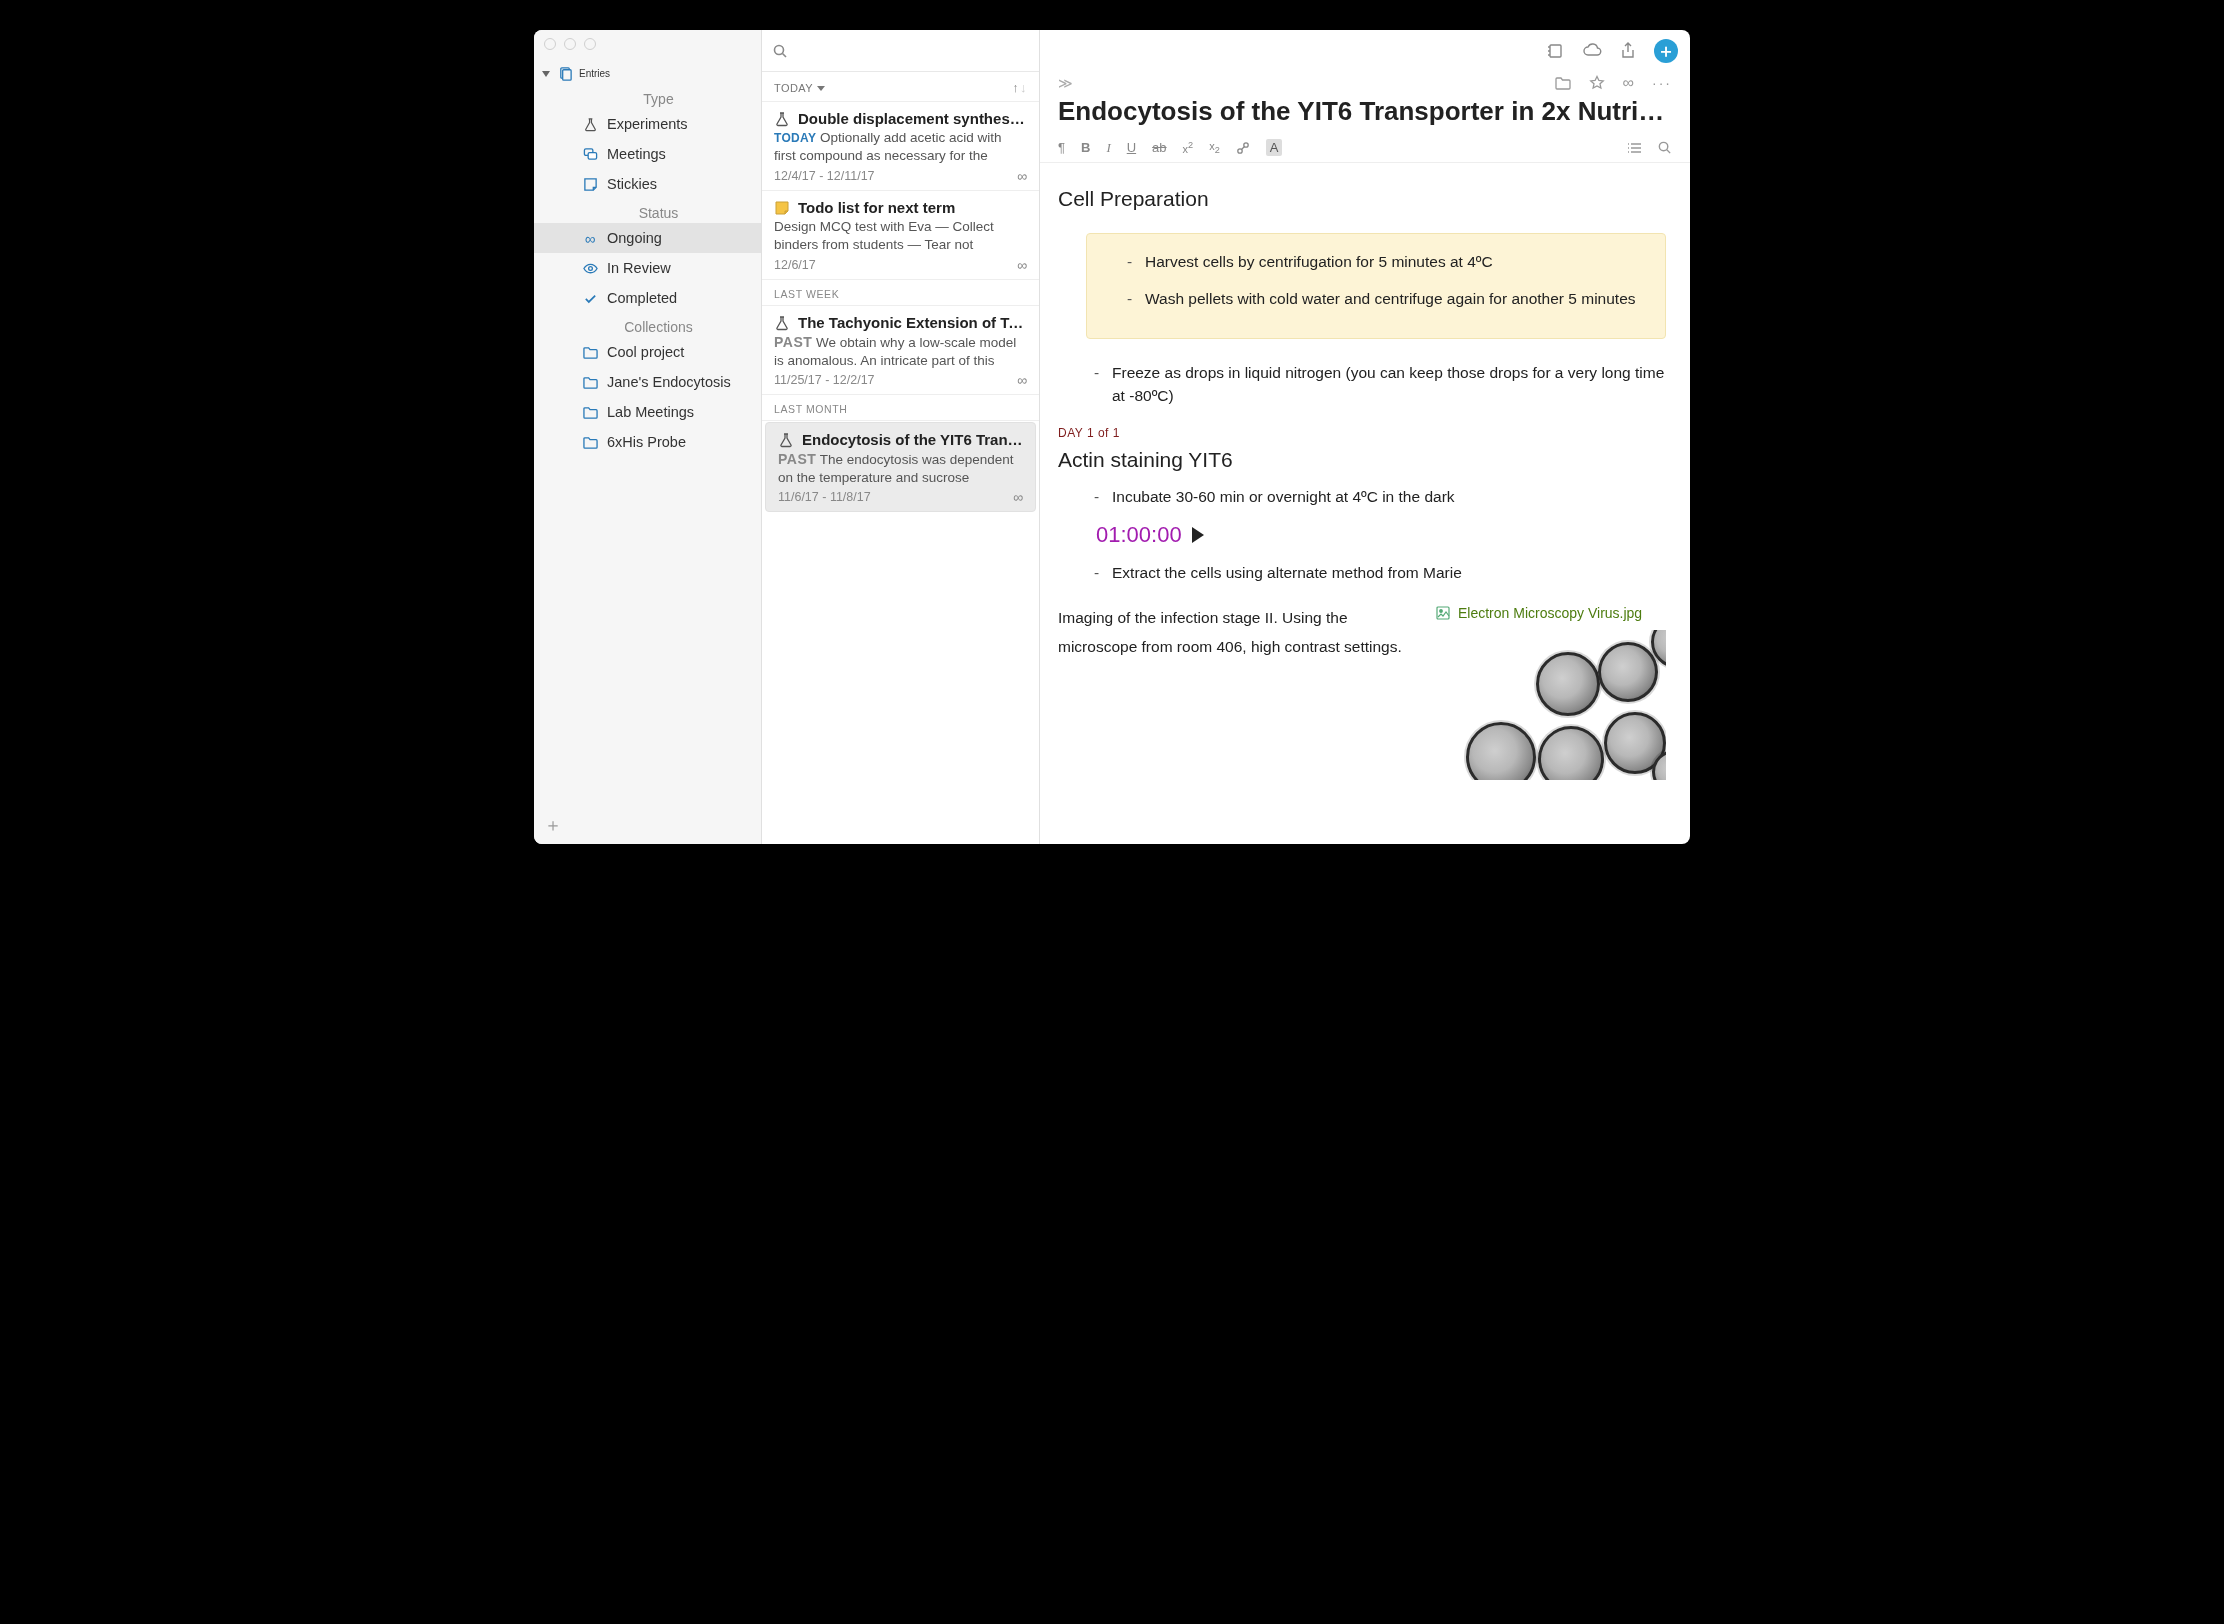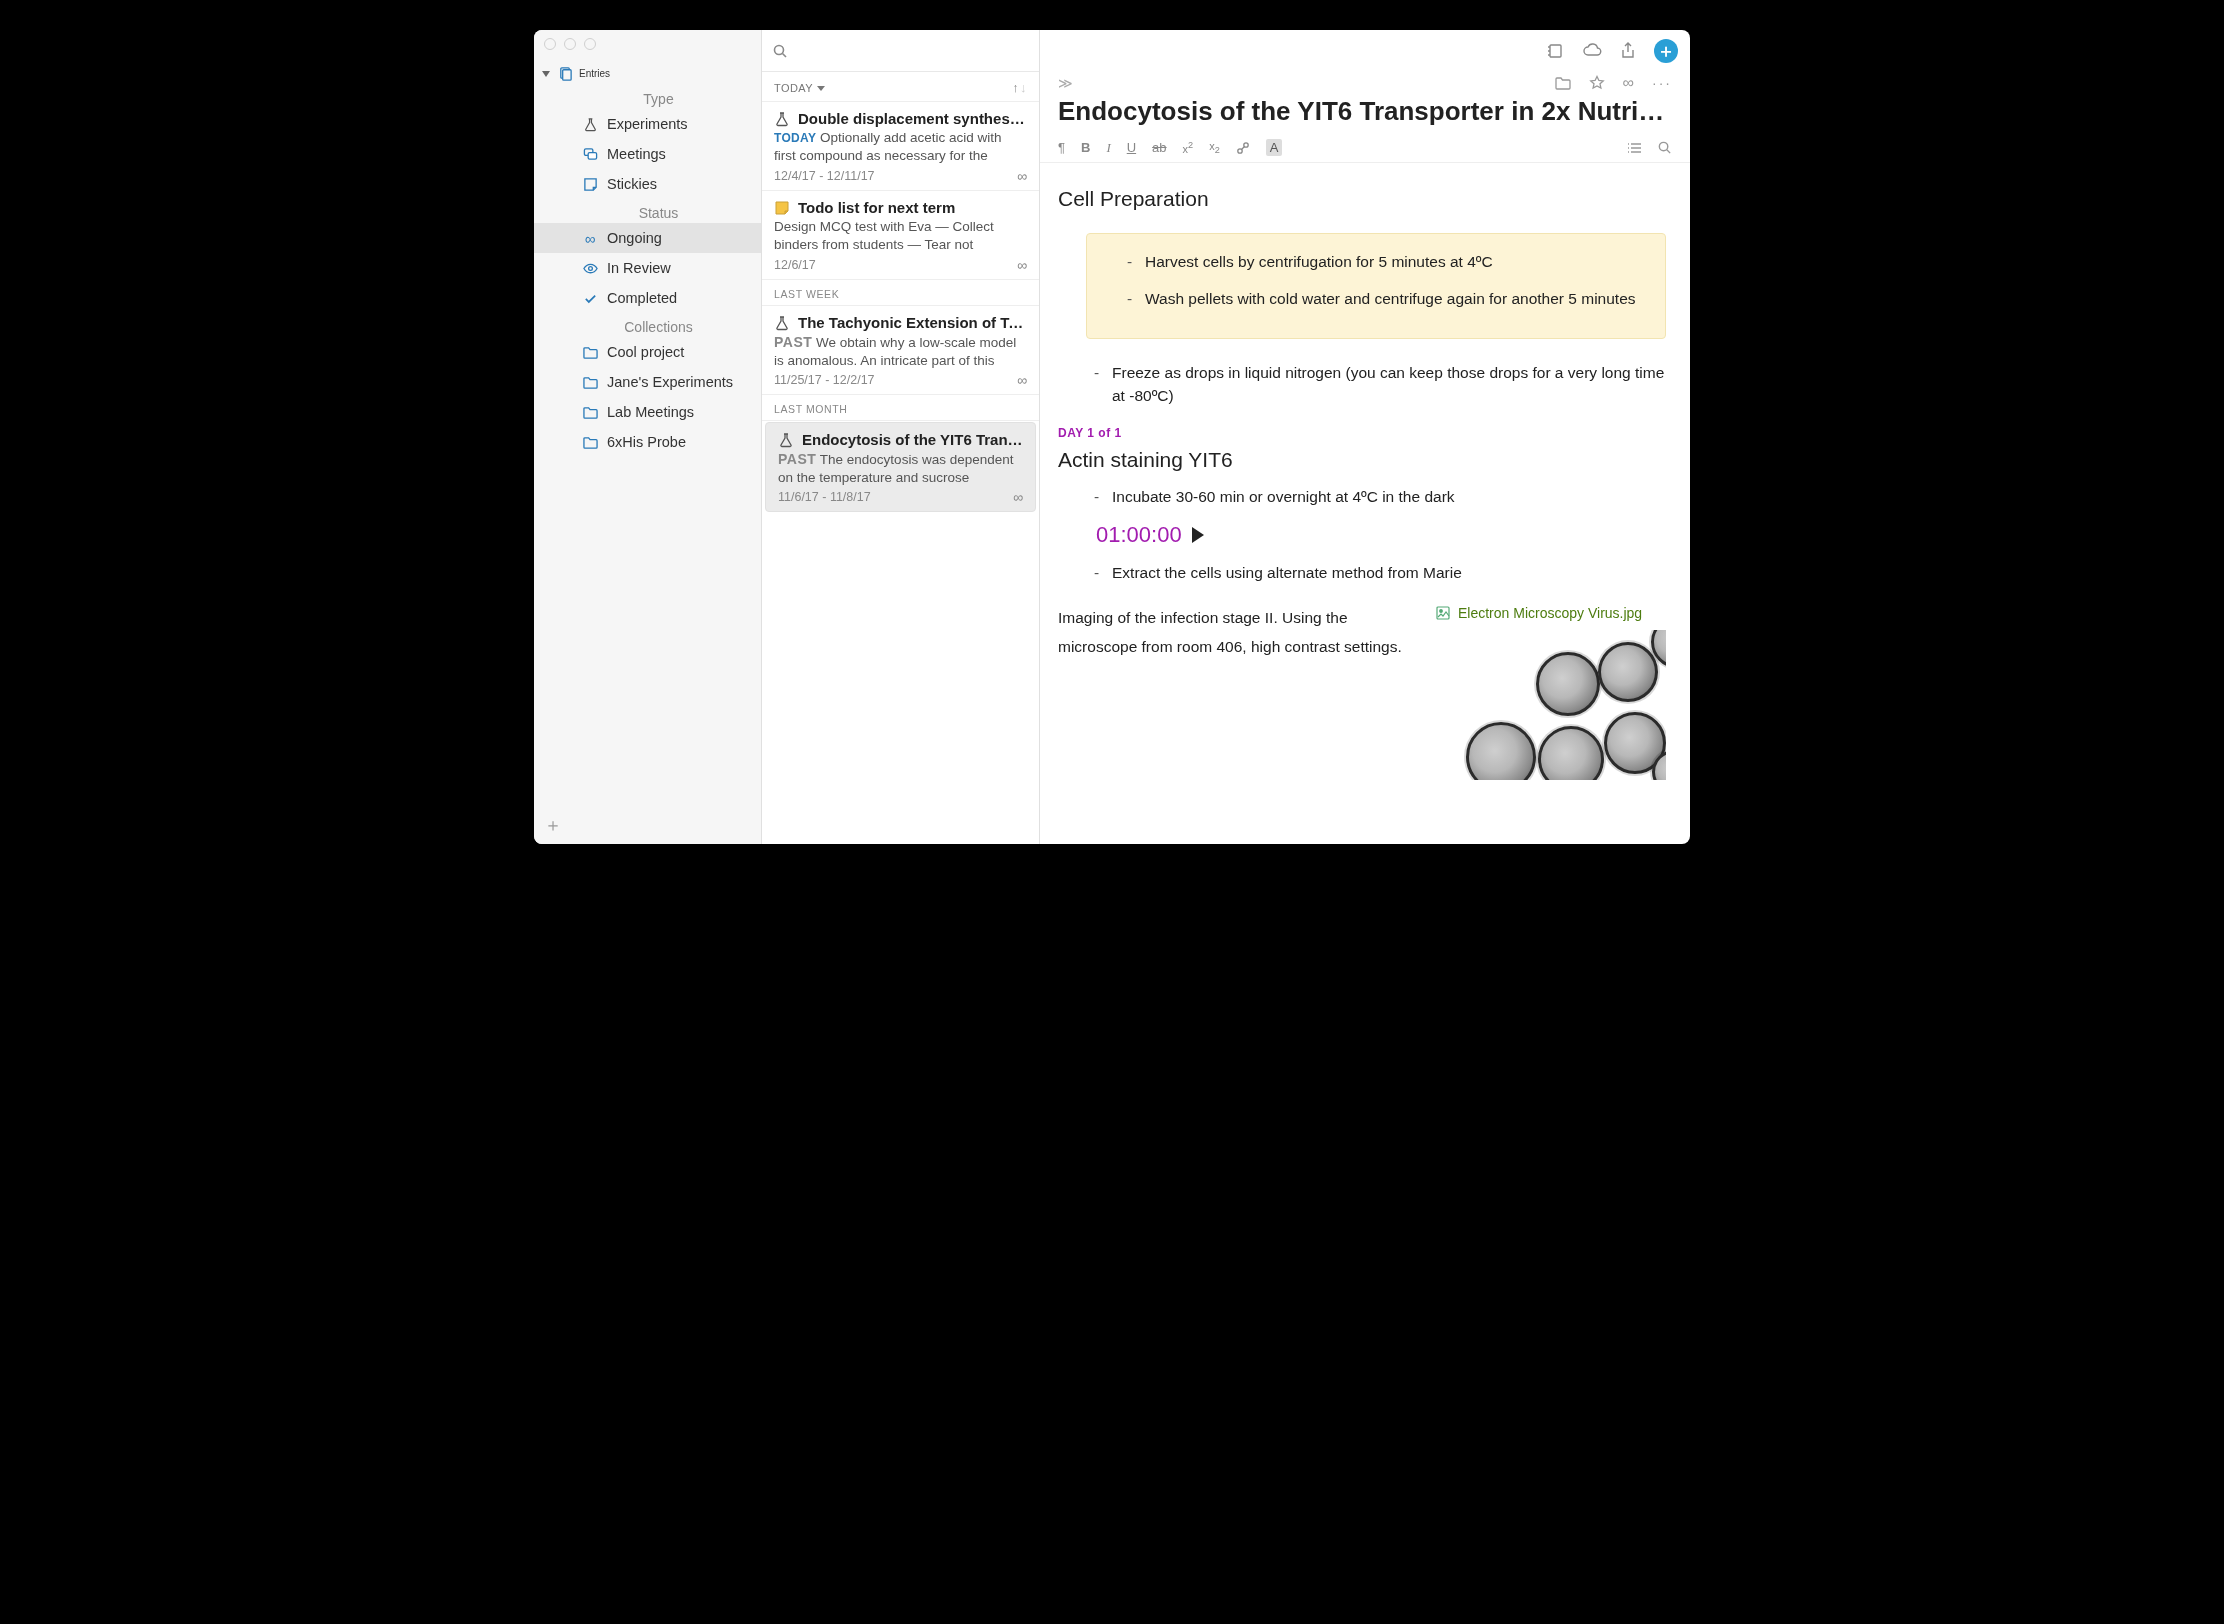--- a/index.html
+++ b/index.html
@@ -200,21 +200,21 @@
     background: #fdf4d6;
     border:1px solid #f2e4b1;
     border-radius:4px;
     padding: 16px 20px 14px 40px;
     margin: 2px 0 22px 28px;
   }
   .callout li, .plainlist li { list-style:none; position:relative; padding-left:18px; margin-bottom:14px;}
   .callout li::before, .plainlist li::before { content:"-"; position:absolute; left:0; top:0; color:#555;}
   .plainlist { padding-left: 36px; margin-bottom: 14px;}
   .plainlist li { margin-bottom: 10px; }
-  .day-label { font-size:12px; letter-spacing:.5px; color:#a21caf; margin-top:16px;font-weight:bold;}
+  .day-label { font-size:12px; letter-spacing:.5px; color:#7f1d1d; margin-top:16px;}
   .timer { font-size: 22px; color:#a21caf; display:flex; align-items:center; gap:10px; padding-left:38px; margin:4px 0 10px 0;}
   .play { width:0;height:0;border-top:8px solid transparent;border-bottom:8px solid transparent;border-left:12px solid #222;}
   .image-section { display:flex; gap:26px; margin-top:18px;}
   .image-section .text { flex:1; }
   .image-attach { width:230px; }
   .attach-label { font-size:14px; color:#4d7c0f; display:flex; align-items:center; gap:8px; margin-bottom:6px;}
   .attach-icon { width:14px;height:14px; display:inline-flex;}
   .microscopy {
     width: 230px; height: 150px;
     background: #fff;
@@ -310,21 +310,21 @@
               </svg>
             </span>
             <span>Cool project</span>
           </div>
           <div class="sb-item lvl1">
             <span class="icn">
               <svg viewBox="0 0 16 14" fill="none" stroke="#2a7ab8" stroke-width="1.4">
                 <path d="M1 3a1 1 0 011-1h4l1.5 2H14a1 1 0 011 1v7a1 1 0 01-1 1H2a1 1 0 01-1-1V3z"></path>
               </svg>
             </span>
-            <span>Jane's Experiments</span>
+            <span>Jane's Endocytosis</span>
           </div>
           <div class="sb-item lvl1">
             <span class="icn">
               <svg viewBox="0 0 16 14" fill="none" stroke="#2a7ab8" stroke-width="1.4">
                 <path d="M1 3a1 1 0 011-1h4l1.5 2H14a1 1 0 011 1v7a1 1 0 01-1 1H2a1 1 0 01-1-1V3z"></path>
               </svg>
             </span>
             <span>Lab Meetings</span>
           </div>
           <div class="sb-item lvl1">

